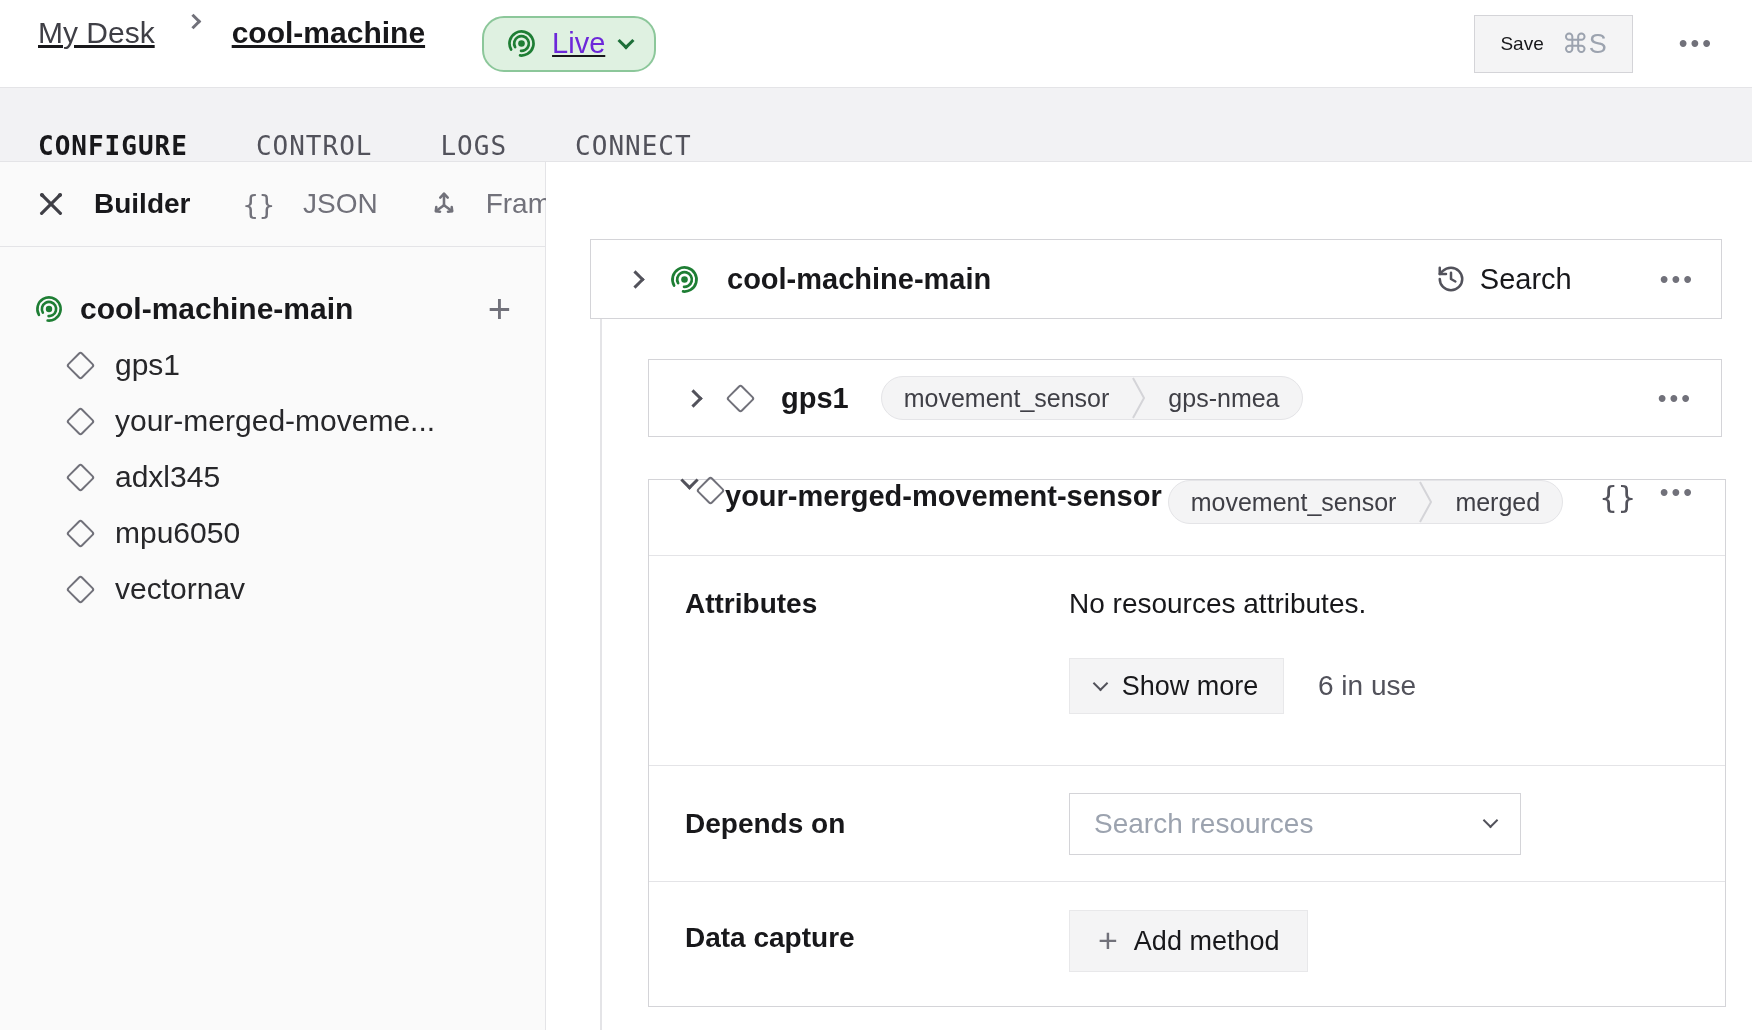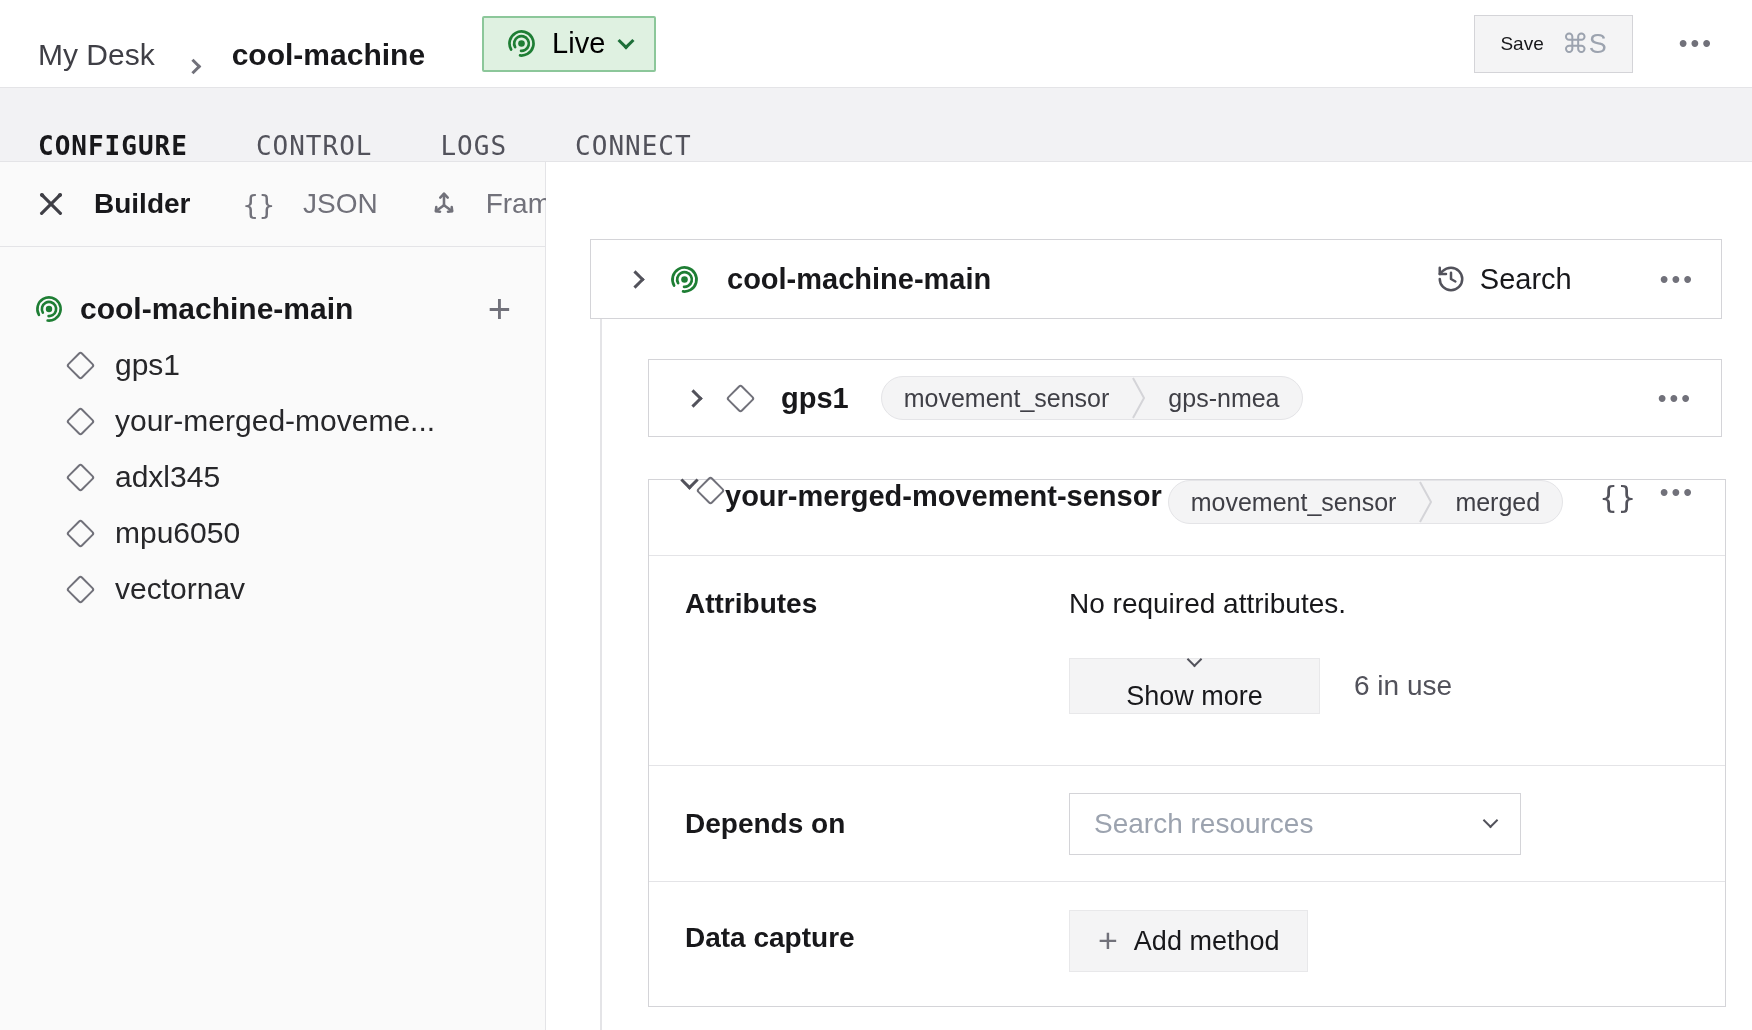--- a/index.html
+++ b/index.html
@@ -4,28 +4,28 @@
 <style>
   * { margin:0; padding:0; box-sizing:border-box; }
   html,body { width:1752px; height:1030px; overflow:hidden; background:#fff;
     font-family:"Liberation Sans", sans-serif; color:#18181b; }
 
   .app { width:1752px; height:1030px; display:flex; flex-direction:column; }
 
   
   header { height:88px; display:flex; align-items:center; justify-content:space-between;
     padding:0 38px; background:#fff; border-bottom:1px solid #e4e4e7; flex:0 0 auto; }
-  .crumbs { display:flex; align-items:flex-end; gap:31px; }
+  .crumbs { display:flex; align-items:flex-start; gap:31px;text-decoration:underline; }
   .crumb-root { font-size:30px; color:#3f3f46; cursor:pointer; }
   .crumb-chev { width:11px; height:11px; border-right:3px solid #71717a; border-bottom:3px solid #71717a;
     transform:rotate(-45deg); display:inline-block; margin:0 2px; }
   .crumb-machine { font-size:30px; font-weight:700; color:#18181b; }
   .live { margin-left:26px; display:inline-flex; align-items:center; gap:15px; height:56px;
-    padding:0 22px; background:#dff1e1; border:2px solid #8cc79a; border-radius:2px;
-    color:#000000; font-size:29px; cursor:pointer; font-family:inherit; }
+    padding:0 22px; background:#dff1e1; border:2px solid #8cc79a; border-radius:22px;
+    color:#6d28d9; font-size:29px; cursor:pointer; font-family:inherit; }
   .live .chev { width:12px; height:12px; border-right:3px solid #1d6e38; border-bottom:3px solid #1d6e38;
     transform:rotate(45deg); margin-top:-6px; }
   .hdr-right { display:flex; align-items:center; gap:46px; }
   .save-btn { display:inline-flex; align-items:center; gap:18px; height:58px; padding:0 25px;
     background:#f4f4f5; border:1px solid #d4d4d8; font-family:inherit; cursor:pointer; }
   .save-btn .lbl { font-size:19px; color:#18181b; }
   .save-btn .kbd { font-size:27px; color:#9ca3af; }
   .dots { background:none; border:none; font-size:25px; letter-spacing:3px; color:#71717a;
     cursor:pointer; font-family:inherit; line-height:1; }
 
@@ -90,21 +90,21 @@
 
   .sec { display:flex; padding-left:36px; padding-right:30px; }
   .sec-label { width:384px; flex:0 0 auto; font-size:28px; font-weight:700; color:#18181b; }
   .sec-attrs { height:210px; border-bottom:1px solid #e4e4e7; padding-top:32px; }
   .attr-col { display:flex; flex-direction:column; }
   .attr-empty { font-size:28px; color:#18181b; }
   .attr-row2 { margin-top:38px; display:flex; align-items:center; gap:34px; }
   .btn-gray { display:inline-flex; align-items:center; justify-content:center; gap:16px;
     background:#f4f4f5; border:1px solid #e8e8ea; font-family:inherit; font-size:27px;
     color:#18181b; cursor:pointer; }
-  .show-more { width:251px; height:56px;flex-direction:column; }
+  .show-more { width:215px; height:56px; }
   .show-more .chev { width:11px; height:11px; border-width:2.6px; border-color:#52525b; }
   .in-use { font-size:28px; color:#52525b; }
 
   .sec-depends { height:116px; border-bottom:1px solid #e4e4e7; align-items:center; }
   .select { width:452px; height:62px; border:1.5px solid #d4d4d8; background:#fff;
     display:flex; align-items:center; padding:0 24px; cursor:pointer; }
   .select .ph { font-size:28px; color:#9ca3af; flex:1; }
   .select .chev { width:11px; height:11px; border-width:2.6px; border-color:#52525b; }
 
   .sec-capture { flex:1; padding-top:28px; align-items:flex-start; }
@@ -281,21 +281,21 @@
             <span class="seg">merged</span>
           </span>
           <span class="spacer"></span>
           <button class="braces-btn">{}</button>
           <button class="dots">•••</button>
         </div>
 
         <div class="sec sec-attrs">
           <div class="sec-label">Attributes</div>
           <div class="attr-col">
-            <div class="attr-empty">No required attributes.</div>
+            <div class="attr-empty">No resources attributes.</div>
             <div class="attr-row2">
               <button class="btn-gray show-more">
                 <span class="chev down"></span>
                 <span>Show more</span>
               </button>
               <span class="in-use">6 in use</span>
             </div>
           </div>
         </div>
 

